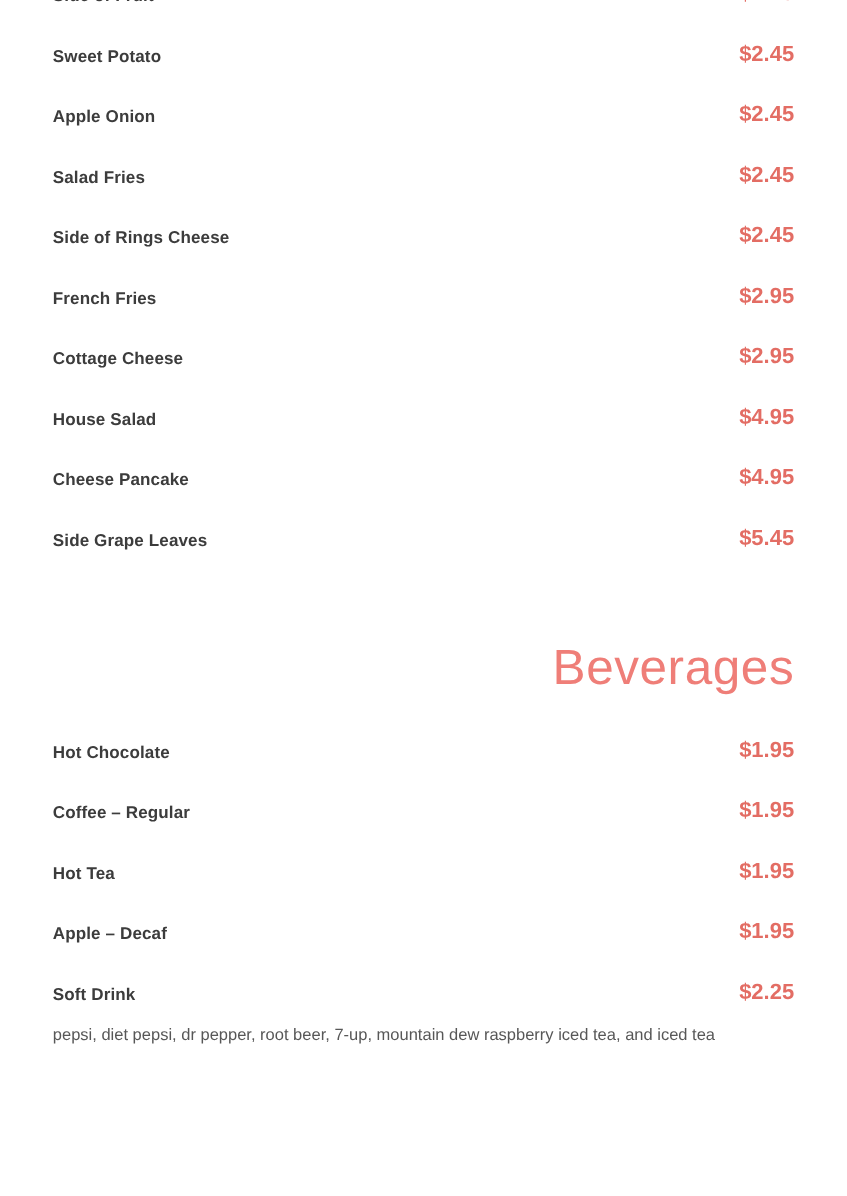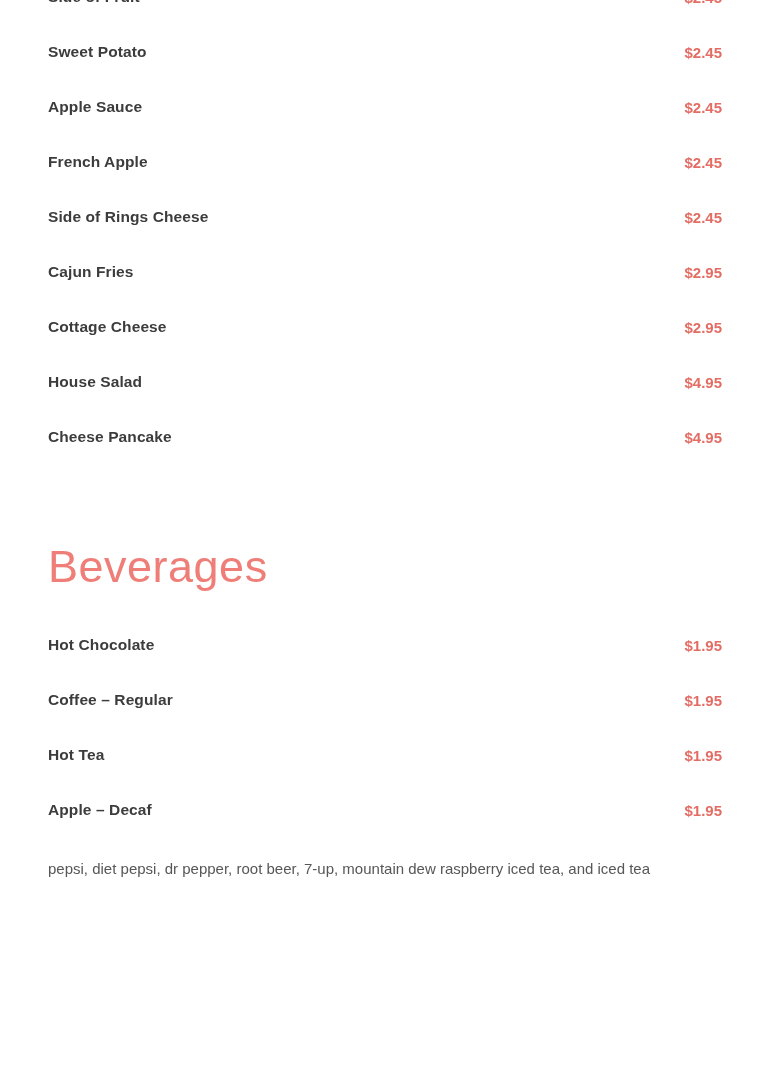--- a/index.html
+++ b/index.html
@@ -37,40 +37,40 @@
     height: 20px;
   }
   .item-name {
     font-size: 15.5px;
     font-weight: 700;
     letter-spacing: 0.1px;
     color: var(--item-name-color, #3c3c3c);
     white-space: nowrap;
   }
   .item-price {
-    font-size: 15px;
+    font-size: 20px;
     font-weight: 700;
     color: var(--price-color, #e36d64);
     white-space: nowrap;
   }
   .item-desc {
-    margin-top: 6px;
+    margin-top: 18px;
     font-size: 15px;
     font-weight: 400;
     line-height: 18px;
     color: var(--description-color, #575757);
   }
   .item-desc:empty {
     display: none;
   }
   .section-heading {
-    margin: 55px 0 36px 0;
+    margin: 40px 0 36px 0;
     height: 62px;
     line-height: 62px;
-    text-align: left;
+    text-align: right;
     font-size: 45px;
     font-weight: 300;
     letter-spacing: 0.5px;
     color: var(--heading-color, #ef7e78);
   }
 </style>
 </head>
 <body style="background: rgb(255, 255, 255);">
 
 <div class="menu">
@@ -86,45 +86,45 @@
   <div class="menu-item">
     <div class="menu-row">
       <span class="item-name">Sweet Potato</span>
       <span class="item-price">$2.45</span>
     </div>
 
   </div>
 
   <div class="menu-item">
     <div class="menu-row">
-      <span class="item-name">Apple Sauce</span>
-      <span class="item-price">$2.45</span>
-    </div>
-
-  </div>
-
-  <div class="menu-item">
-    <div class="menu-row">
-      <span class="item-name">French Apple</span>
+      <span class="item-name">Apple Onion</span>
+      <span class="item-price">$2.45</span>
+    </div>
+
+  </div>
+
+  <div class="menu-item">
+    <div class="menu-row">
+      <span class="item-name">Salad Fries</span>
       <span class="item-price">$2.45</span>
     </div>
 
   </div>
 
   <div class="menu-item">
     <div class="menu-row">
       <span class="item-name">Side of Rings Cheese</span>
       <span class="item-price">$2.45</span>
     </div>
 
   </div>
 
   <div class="menu-item">
     <div class="menu-row">
-      <span class="item-name">Cajun Fries</span>
+      <span class="item-name">French Fries</span>
       <span class="item-price">$2.95</span>
     </div>
 
   </div>
 
   <div class="menu-item">
     <div class="menu-row">
       <span class="item-name">Cottage Cheese</span>
       <span class="item-price">$2.95</span>
     </div>
@@ -142,20 +142,27 @@
   </div>
 
   <div class="menu-item">
     <div class="menu-row">
       <span class="item-name">Cheese Pancake</span>
       <span class="item-price">$4.95</span>
     </div>
 
   </div>
 
+  <div class="menu-item">
+    <div class="menu-row">
+      <span class="item-name">Side Grape Leaves</span>
+      <span class="item-price">$5.45</span>
+    </div>
+
+  </div>
 </div>
 
   <h2 class="section-heading">Beverages</h2>
 
   <div class="items-list">
   <div class="menu-item">
     <div class="menu-row">
       <span class="item-name">Hot Chocolate</span>
       <span class="item-price">$1.95</span>
     </div>
@@ -180,16 +187,20 @@
 
   <div class="menu-item">
     <div class="menu-row">
       <span class="item-name">Apple – Decaf</span>
       <span class="item-price">$1.95</span>
     </div>
 
   </div>
 
   <div class="menu-item">
+    <div class="menu-row">
+      <span class="item-name">Soft Drink</span>
+      <span class="item-price">$2.25</span>
+    </div>
     <div class="item-desc">pepsi, diet pepsi, dr pepper, root beer, 7-up, mountain dew raspberry iced tea, and iced tea</div>
   </div>
 </div>
 </div>
 
 </body></html>

